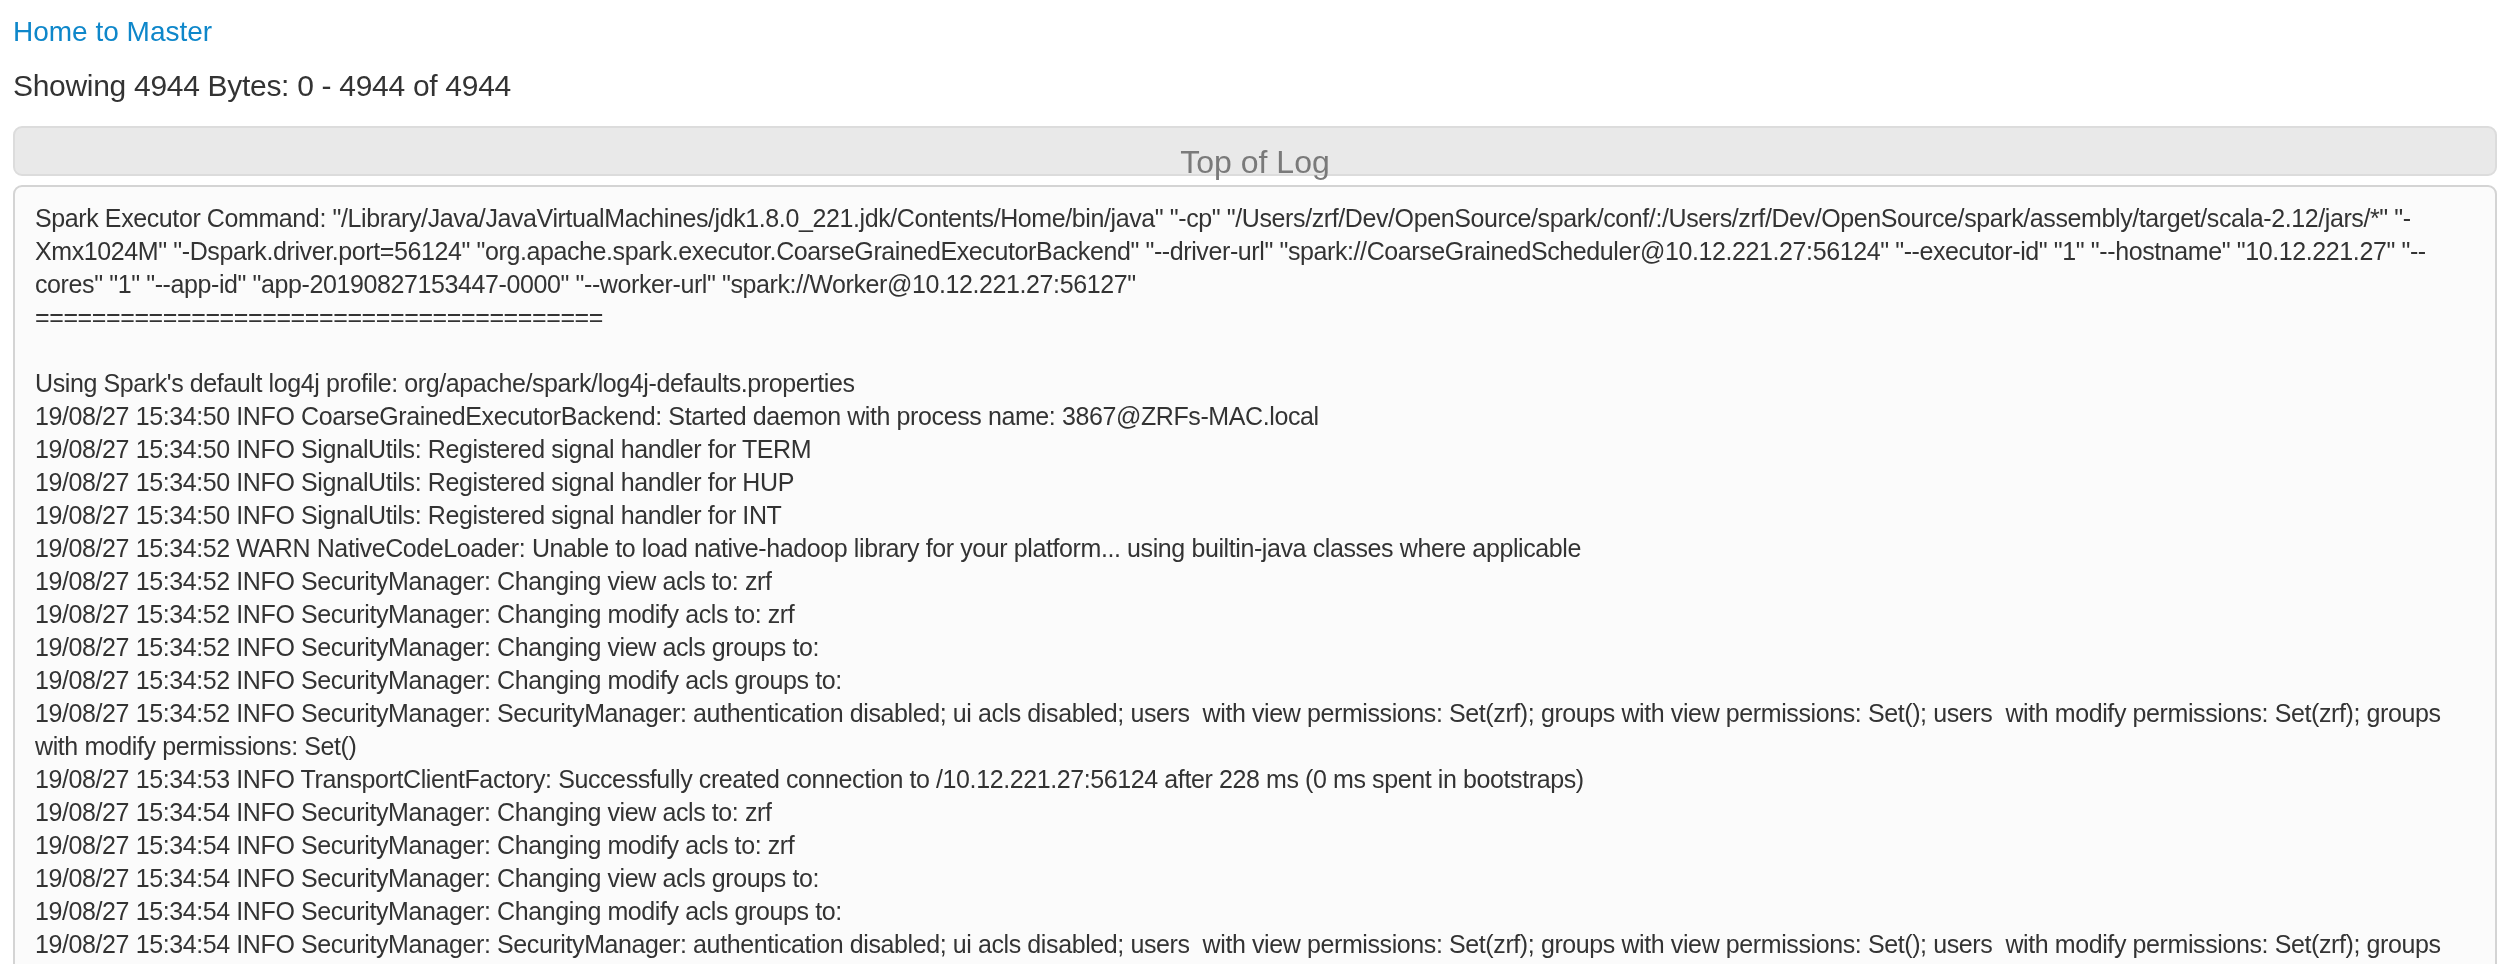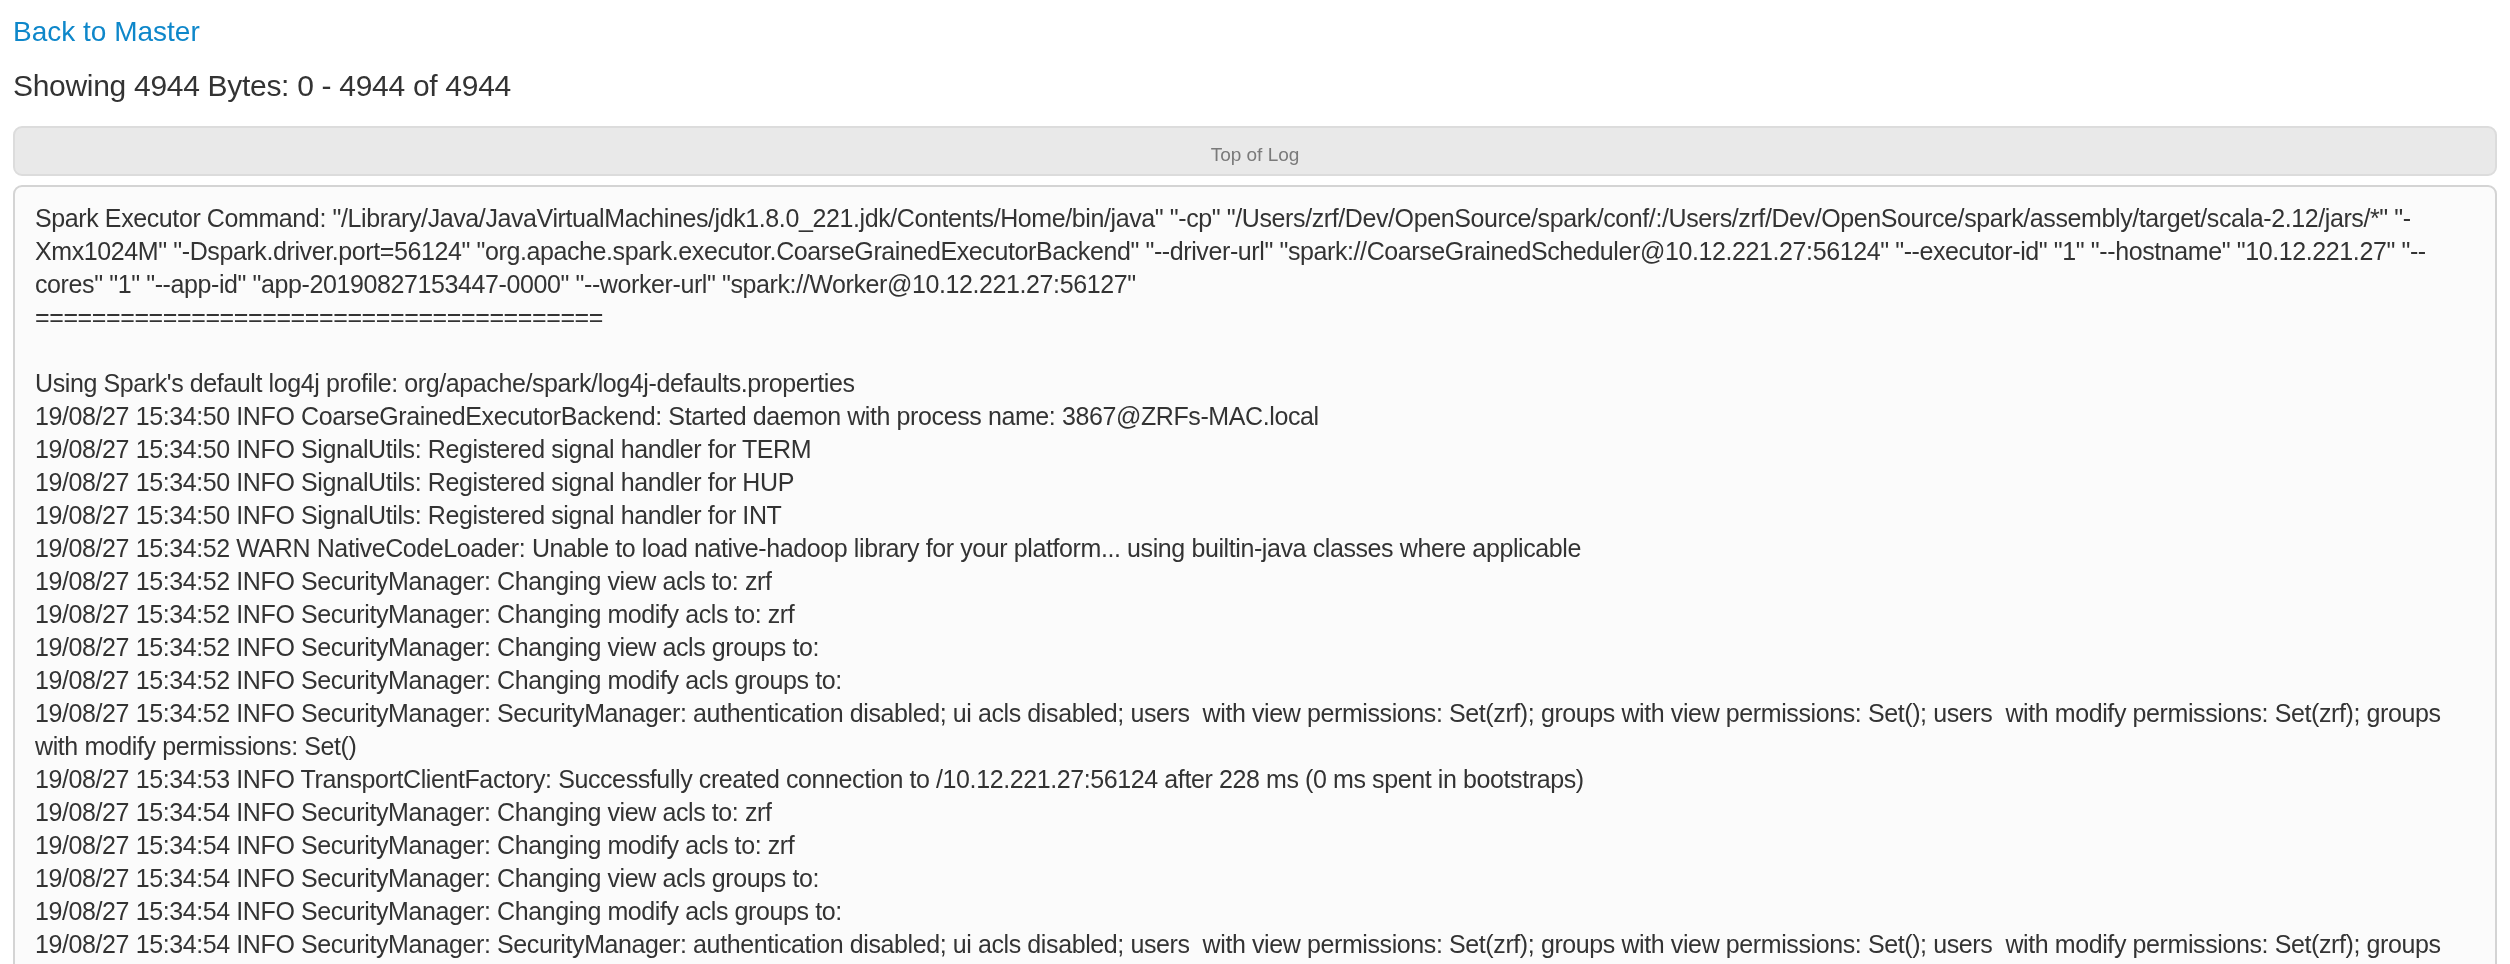--- a/index.html
+++ b/index.html
@@ -34,21 +34,21 @@
   .top-of-log-btn {
     display: block;
     width: 100%;
     margin-top: 22px;
     height: 50px;
     background: #e9e9e9;
     border: 2px solid #dcdcdc;
     border-radius: 9px;
     color: #7a7a7a;
     font-family: "Liberation Sans", sans-serif;
-    font-size: 19px;
+    font-size: 32px;
     text-align: center;
     cursor: pointer;
     padding: 16px;
   }
   .log-box {
     margin: 9px 0 0 0;
     background: #fbfbfb;
     border: 2px solid #d4d4d4;
     border-radius: 9px;
     padding: 15px 20px 20px 20px;
@@ -60,21 +60,21 @@
     white-space: pre-wrap;
     word-wrap: break-word;
     min-height: 810px;
   }
 </style>
 </head>
 <body>
 
 <div class="page">
 
-  <a class="back-link">Back to Master</a>
+  <a class="back-link">Home to Master</a>
 
   <div class="byte-info">Showing 4944 Bytes: 0 - 4944 of 4944</div>
 
   <button class="top-of-log-btn">Top of Log</button>
 
   <pre class="log-box">Spark Executor Command: "/Library/Java/JavaVirtualMachines/jdk1.8.0_221.jdk/Contents/Home/bin/java" "-cp" "/Users/zrf/Dev/OpenSource/spark/conf/:/Users/zrf/Dev/OpenSource/spark/assembly/target/scala-2.12/jars/*" "-Xmx1024M" "-Dspark.driver.port=56124" "org.apache.spark.executor.CoarseGrainedExecutorBackend" "--driver-url" "spark://CoarseGrainedScheduler@10.12.221.27:56124" "--executor-id" "1" "--hostname" "10.12.221.27" "--cores" "1" "--app-id" "app-20190827153447-0000" "--worker-url" "spark://Worker@10.12.221.27:56127"
 ========================================
 
 Using Spark's default log4j profile: org/apache/spark/log4j-defaults.properties
 19/08/27 15:34:50 INFO CoarseGrainedExecutorBackend: Started daemon with process name: 3867@ZRFs-MAC.local

